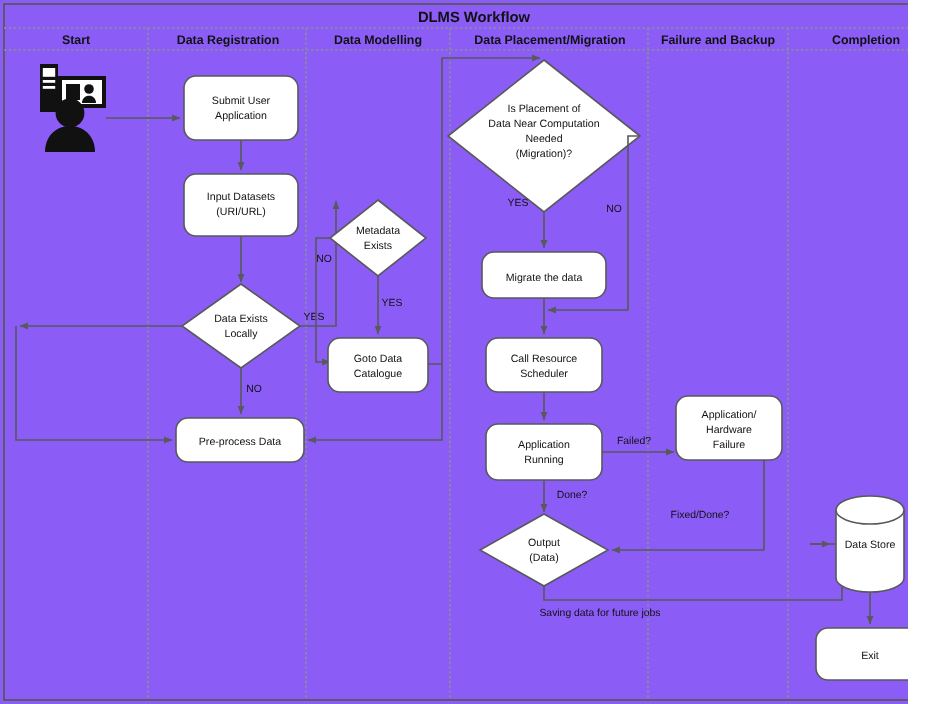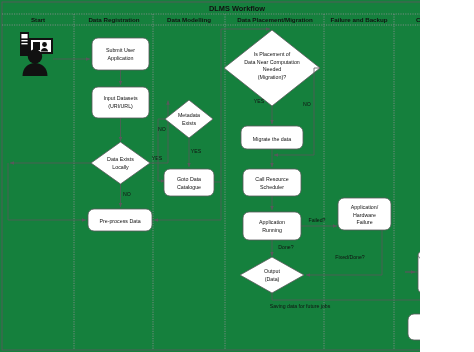--- a/index.html
+++ b/index.html
@@ -1,17 +1,17 @@
 <!DOCTYPE html>
 <html><head>
 <meta charset="utf-8">
 <style>
   html,body{margin:0;padding:0;background:#ffffff;}
   body{font-family:"Liberation Sans",sans-serif;}
-  #stage{position:relative;width:420px;height:352px;background:#15803d;overflow:hidden;}
+  #stage{position:relative;width:454px;height:352px;background:#8b5cf6;overflow:hidden;}
   svg{display:block;}
   .lbl{font-family:"Liberation Sans",sans-serif;fill:#111;}
   .hdr{font-size:6.2px;font-weight:bold;text-anchor:middle;}
   .title{font-size:7.4px;font-weight:bold;text-anchor:middle;}
   .node{font-size:5.3px;text-anchor:middle;}
   .edge{font-size:5.2px;text-anchor:middle;}
   .note{font-size:5.2px;text-anchor:middle;}
   .shape{fill:#ffffff;stroke:#58595b;stroke-width:0.8;}
   .line{stroke:#58595b;stroke-width:0.8;fill:none;}
   .dash{stroke:#8d8f92;stroke-width:0.8;stroke-dasharray:1.2 1.2;fill:none;}

